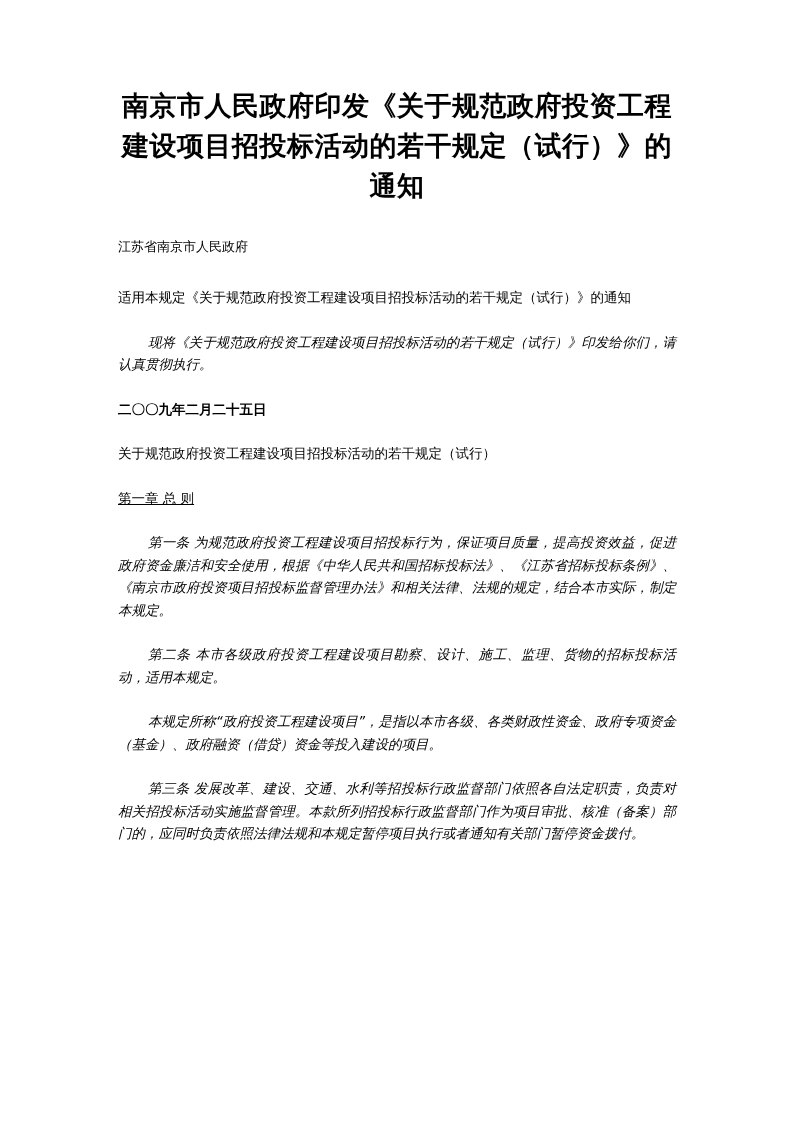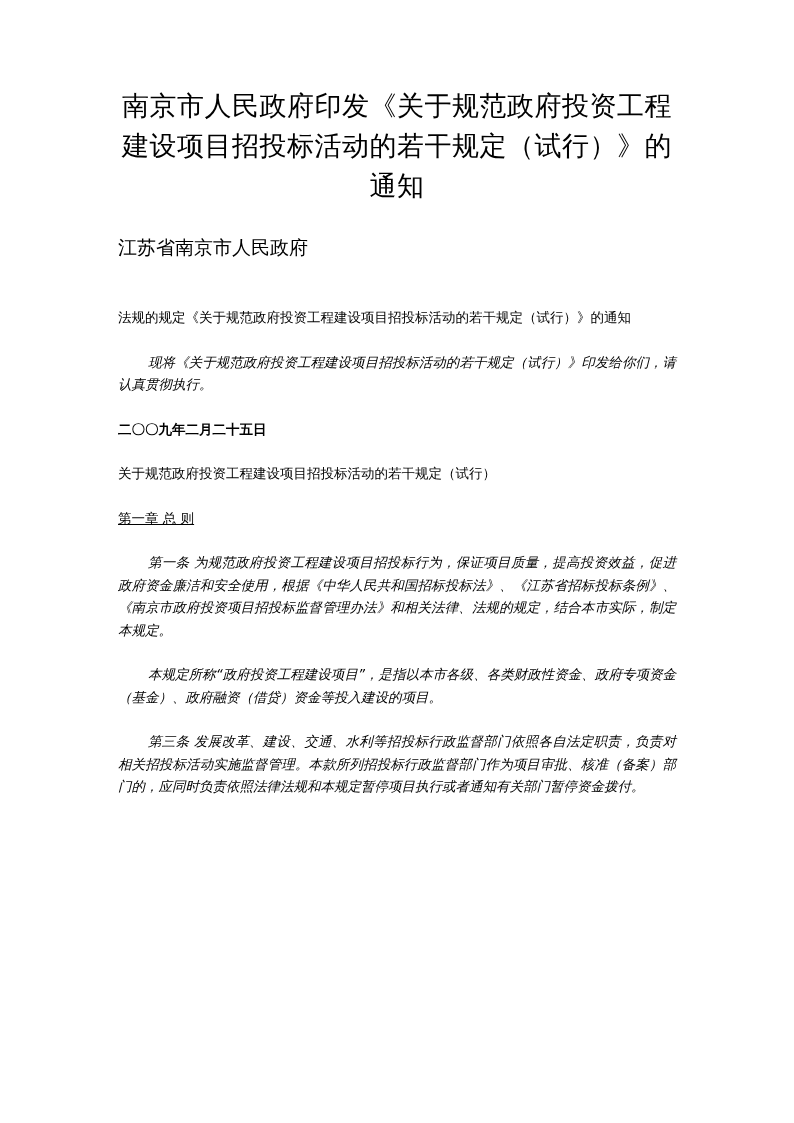--- a/index.html
+++ b/index.html
@@ -16,29 +16,29 @@
   .page {
     box-sizing: border-box;
     width: 794px;
     height: 1123px;
     padding: 86px 118px 60px 118px;
     background: #ffffff;
   }
   .doc-title {
     font-size: 27px;
     line-height: 40px;
-    font-weight: normal;
+    font-weight: bold;
     text-align: center;
     margin: 0 0 30px 0;
     letter-spacing: 0.5px;
   }
   .issuer {
-    font-size: 19px;
+    font-size: 13px;
     line-height: 22px;
-    margin: 0 0 48px 0;
+    margin: 0 0 28px 0;
   }
   p.body-line {
     font-size: 13.5px;
     line-height: 22.5px;
     margin: 0 0 22px 0;
     text-align: justify;
   }
   .indent {
     text-indent: 30px;
     font-style: italic;
@@ -62,32 +62,33 @@
 </style>
 </head>
 <body>
 
 <div class="page">
 
   <h1 class="doc-title">南京市人民政府印发《关于规范政府投资工程建设项目招投标活动的若干规定（试行）》的通知</h1>
 
   <p class="issuer">江苏省南京市人民政府</p>
 
-  <p class="body-line">法规的规定《关于规范政府投资工程建设项目招投标活动的若干规定（试行）》的通知</p>
+  <p class="body-line">适用本规定《关于规范政府投资工程建设项目招投标活动的若干规定（试行）》的通知</p>
 
 
 
   <p class="body-line indent gap-medium">现将《关于规范政府投资工程建设项目招投标活动的若干规定（试行）》印发给你们，请认真贯彻执行。</p>
 
   <p class="body-line gap-xlarge">二〇〇九年二月二十五日</p>
 
   <p class="body-line">关于规范政府投资工程建设项目招投标活动的若干规定（试行）</p>
 
   <p class="section-head">第一章 总 则</p>
 
   <p class="body-line indent">第一条 为规范政府投资工程建设项目招投标行为，保证项目质量，提高投资效益，促进政府资金廉洁和安全使用，根据《中华人民共和国招标投标法》、《江苏省招标投标条例》、《南京市政府投资项目招投标监督管理办法》和相关法律、法规的规定，结合本市实际，制定本规定。</p>
 
+  <p class="body-line indent">第二条 本市各级政府投资工程建设项目勘察、设计、施工、监理、货物的招标投标活动，适用本规定。</p>
 
   <p class="body-line indent">本规定所称“政府投资工程建设项目”，是指以本市各级、各类财政性资金、政府专项资金（基金）、政府融资（借贷）资金等投入建设的项目。</p>
 
   <p class="body-line indent">第三条 发展改革、建设、交通、水利等招投标行政监督部门依照各自法定职责，负责对相关招投标活动实施监督管理。本款所列招投标行政监督部门作为项目审批、核准（备案）部门的，应同时负责依照法律法规和本规定暂停项目执行或者通知有关部门暂停资金拨付。</p>
 
 </div>
 
 </body></html>

